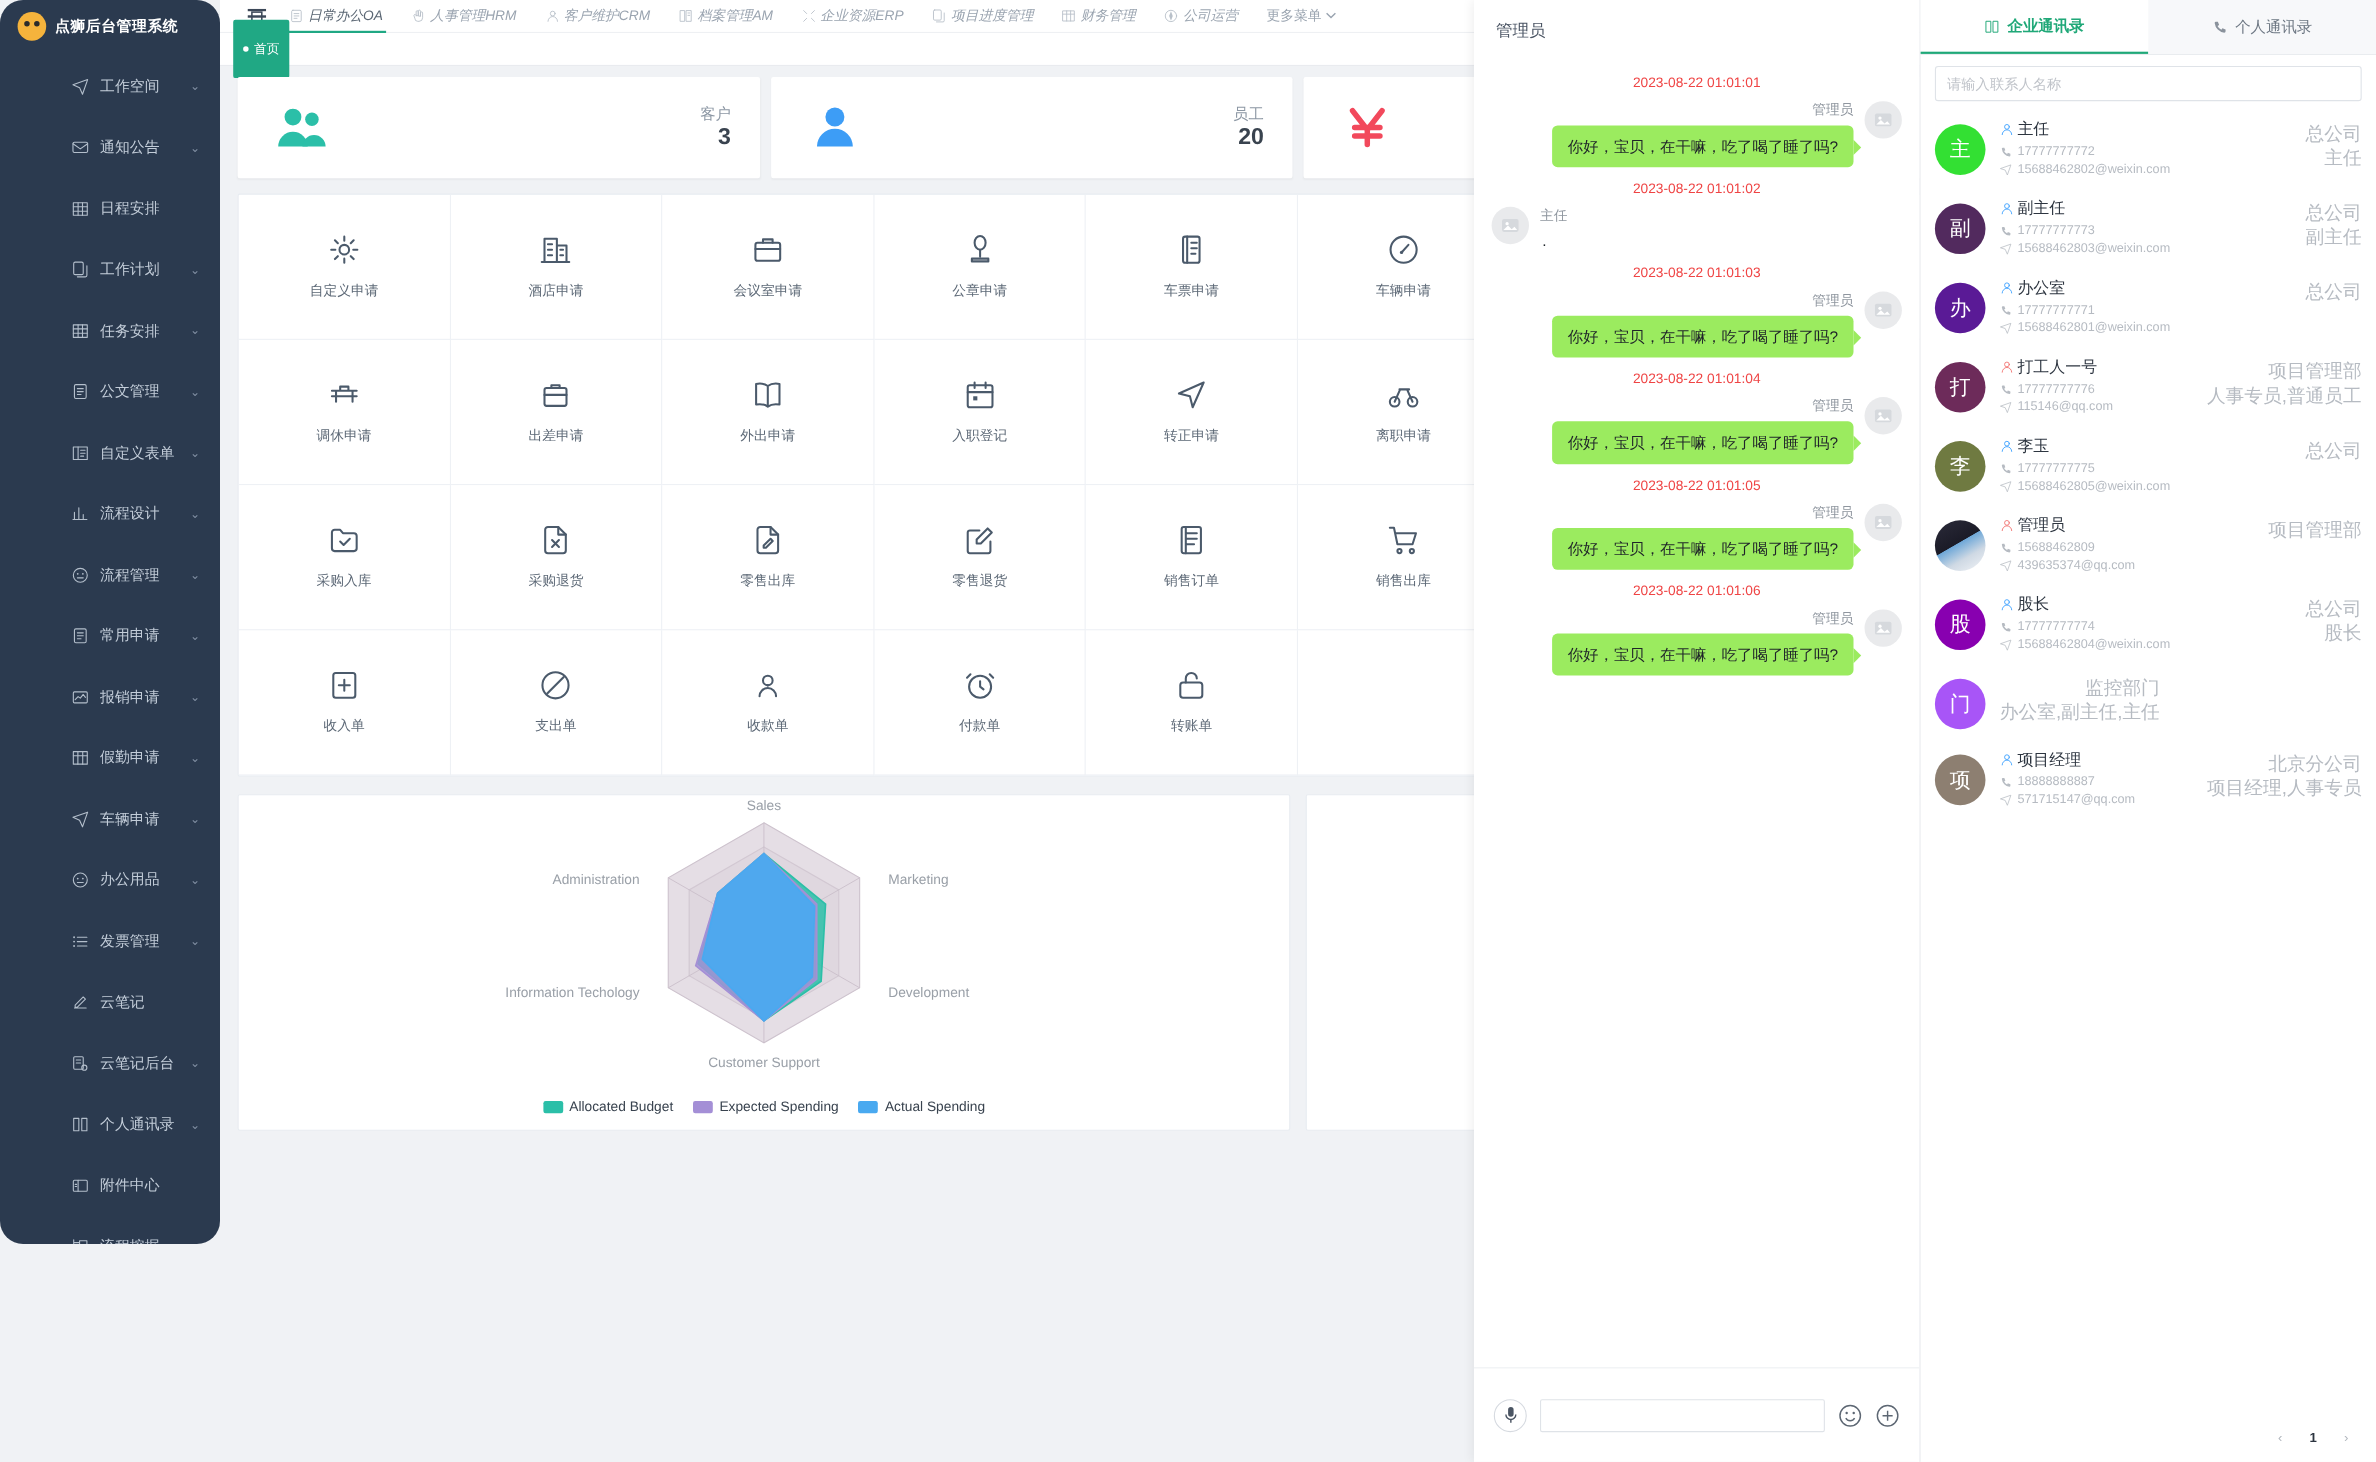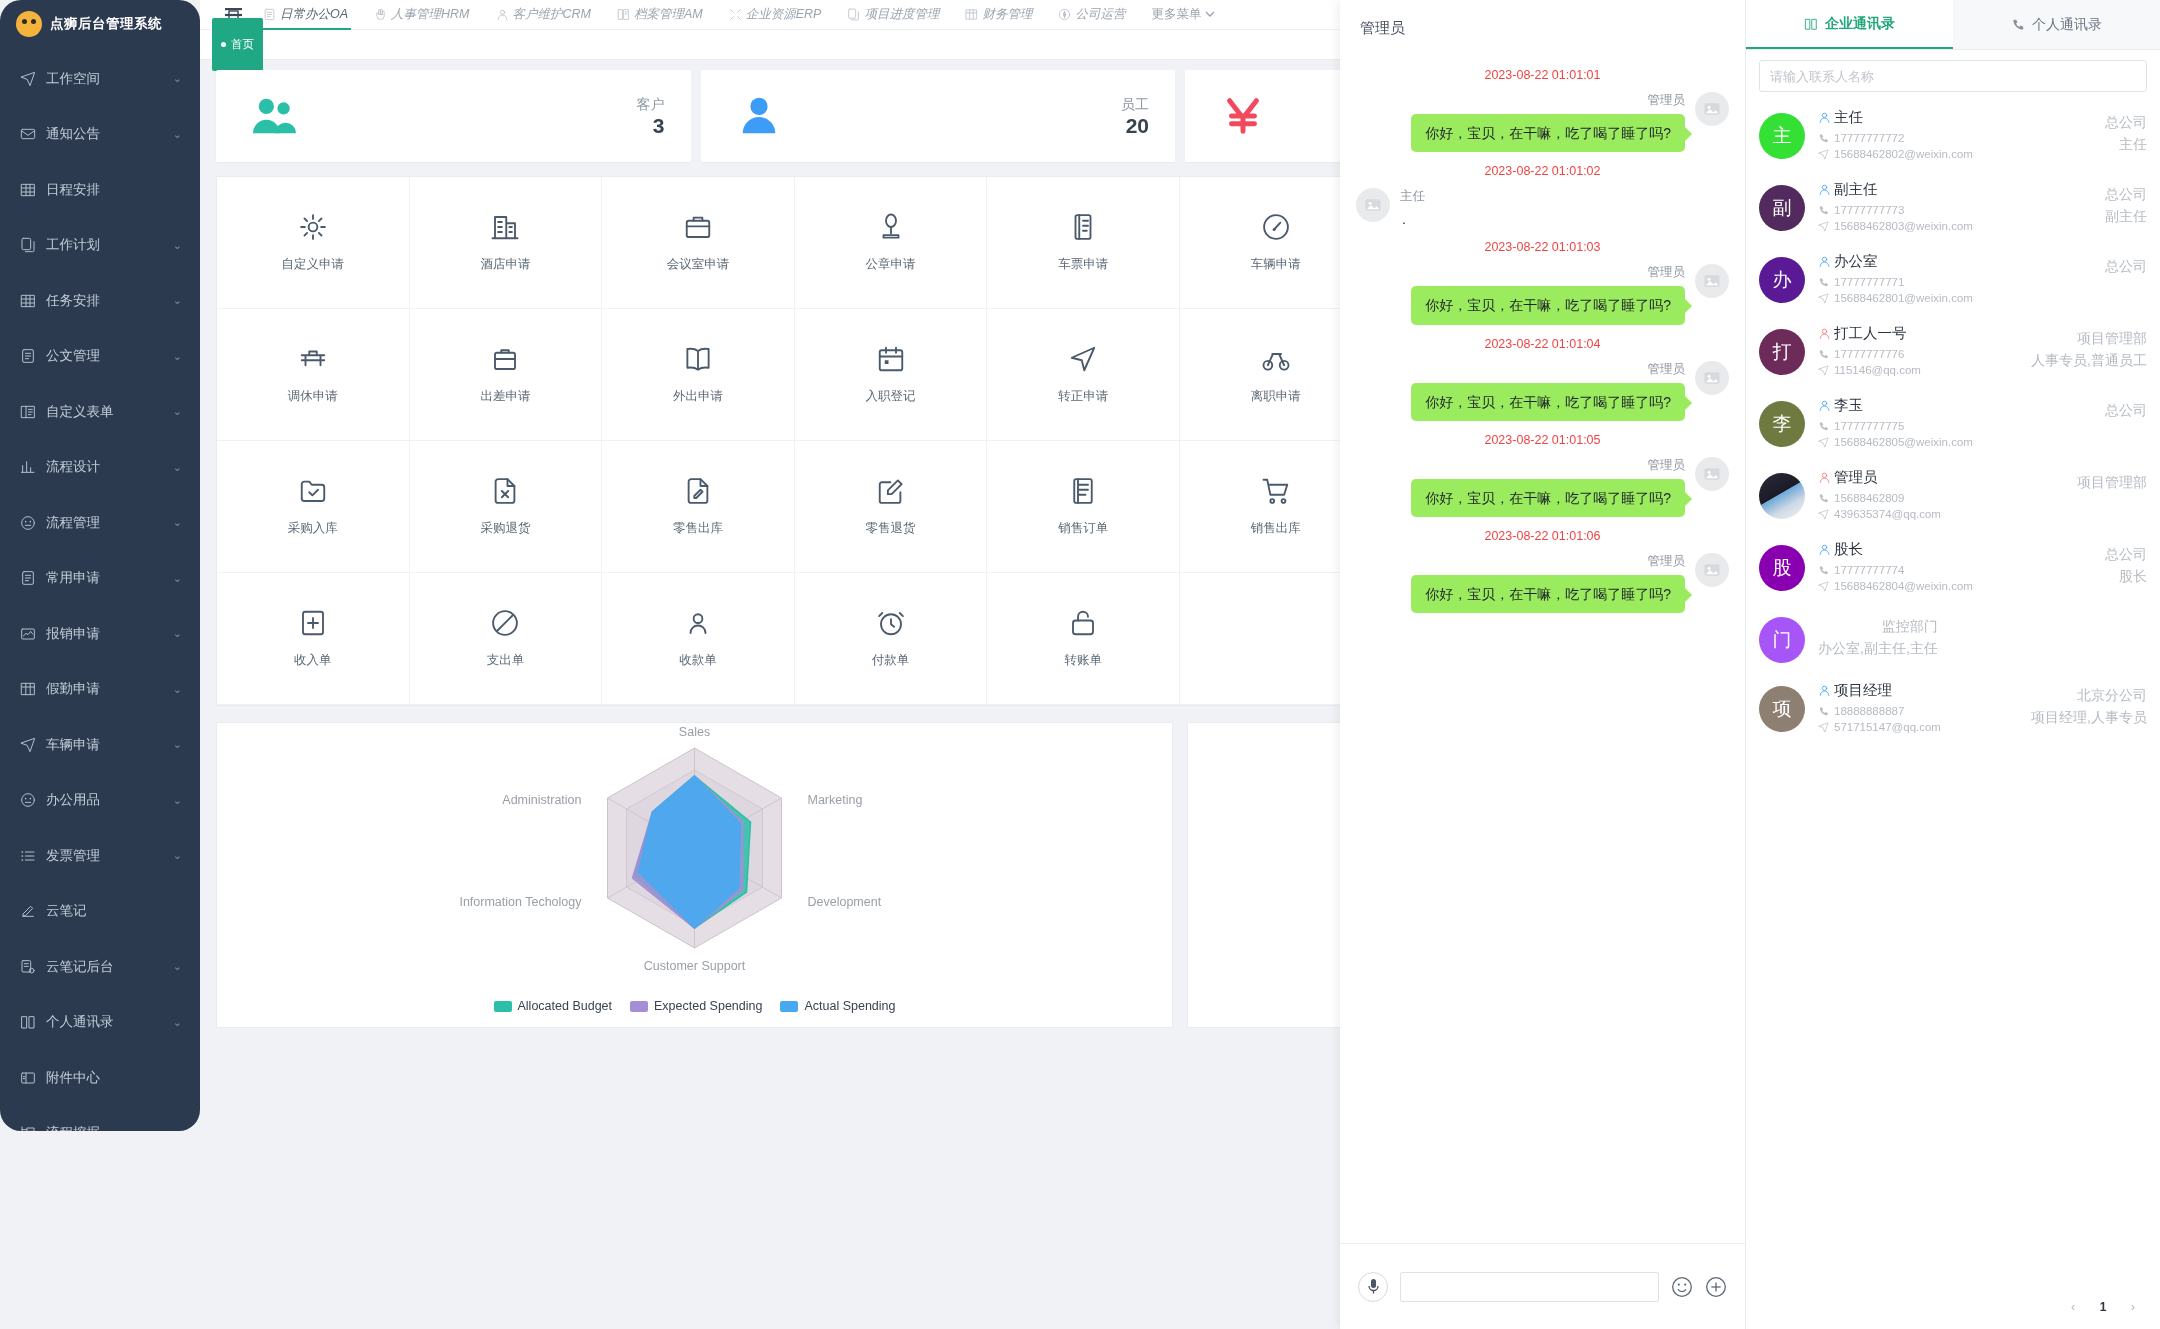--- a/index.html
+++ b/index.html
@@ -7,21 +7,21 @@
     font-family:"Liberation Sans","DejaVu Sans",sans-serif; }
   #app { position:relative; width:2160px; height:1329px; display:flex; }
 
   
   .sidebar { width:200px; background:#2b3a4f; flex:0 0 200px; height:1131px; overflow:hidden;border-radius:21px; }
   .brand { height:47px; display:flex; align-items:center; gap:8px; padding:0 16px; }
   .brand-logo { width:26px; height:26px; border-radius:50%; background:#f5b33c; position:relative; flex:0 0 26px; }
   .brand-logo:before { content:""; position:absolute; left:6px; top:8px; width:5px; height:5px; border-radius:50%; background:#2b2b2b; }
   .brand-logo:after { content:""; position:absolute; right:6px; top:8px; width:5px; height:5px; border-radius:50%; background:#2b2b2b; }
   .brand-title { color:#fff; font-size:13.5px; font-weight:bold; letter-spacing:.5px; white-space:nowrap; }
-  .menu { padding-top:4px; }
+  .menu { padding-top:4px;padding-left:45px; }
   .menu-item { height:55.5px; display:flex; align-items:center; padding:0 18px 0 19px; color:#c3cdd9; font-size:13.5px; cursor:pointer; }
   .menu-item .mi-ico { width:18px; flex:0 0 18px; margin-right:9px; display:flex; align-items:center; justify-content:center; color:#b4bfcc; }
   .menu-item .mi-label { flex:1; white-space:nowrap; }
   .menu-item .mi-arrow { color:#7f8da0; font-size:11px; }
 
   
   .main { flex:1; height:1329px; position:relative; background:#f0f2f5; overflow:hidden; }
   .topnav { height:30px; background:#fff; display:flex; align-items:center; padding-left:16px; gap:0; border-bottom:1px solid #eef0f3; }
   .hamburger { width:34px; height:30px; display:flex; align-items:center; justify-content:center; cursor:pointer; color:#3c4858; }
   .nav-item { display:flex; align-items:center; gap:4px; height:30px; padding:0 13px; font-size:12.5px; color:#9aa4b0; white-space:nowrap; cursor:pointer; position:relative; }
@@ -89,21 +89,21 @@
   .ct-tab.active { color:#20a878; background:#fff; border-bottom:2px solid #20a878; font-weight:bold; }
   .ct-search { padding:10px 13px 8px; }
   .ct-search input { width:100%; height:32px; border:1px solid #dfe3e8; border-radius:3px; padding:0 10px; font-size:13px; color:#333; }
   .ct-search input::placeholder { color:#c0c4ca; }
   .ct-list { flex:1; overflow:hidden; padding:0 13px; }
   .ct-row { display:flex; align-items:flex-start; gap:13px; padding:8px 0 10px; cursor:pointer; }
   .ct-av { width:46px; height:46px; border-radius:50%; flex:0 0 46px; display:flex; align-items:center; justify-content:center; color:#fff; font-size:19px; margin-top:5px; overflow:hidden; }
   .ct-info { flex:1; min-width:0; }
   .ct-name { font-size:14.5px; color:#2d3540; display:flex; align-items:center; gap:3px; margin-bottom:3px; }
   .ct-line { font-size:11.5px; color:#b6bbc2; display:flex; align-items:center; gap:5px; height:16px; }
-  .ct-right { text-align:right; font-size:14px; color:#b6bbc2; flex:0 0 auto; padding-top:3px; line-height:22px; }
+  .ct-right { text-align:right; font-size:17px; color:#b6bbc2; flex:0 0 auto; padding-top:3px; line-height:22px; }
   .ct-pager { height:44px; display:flex; align-items:center; justify-content:flex-end; gap:8px; padding:0 16px; font-size:12px; color:#8b939d; }
   .pg-btn { width:22px; height:22px; display:flex; align-items:center; justify-content:center; border-radius:2px; cursor:pointer; color:#b0b6bd; }
   .pg-num { width:22px; height:22px; display:flex; align-items:center; justify-content:center; color:#2d3540; font-weight:bold; cursor:pointer; }
 
   svg { display:block; }
 </style>
 </head>
 <body>
 
 <div id="app">

